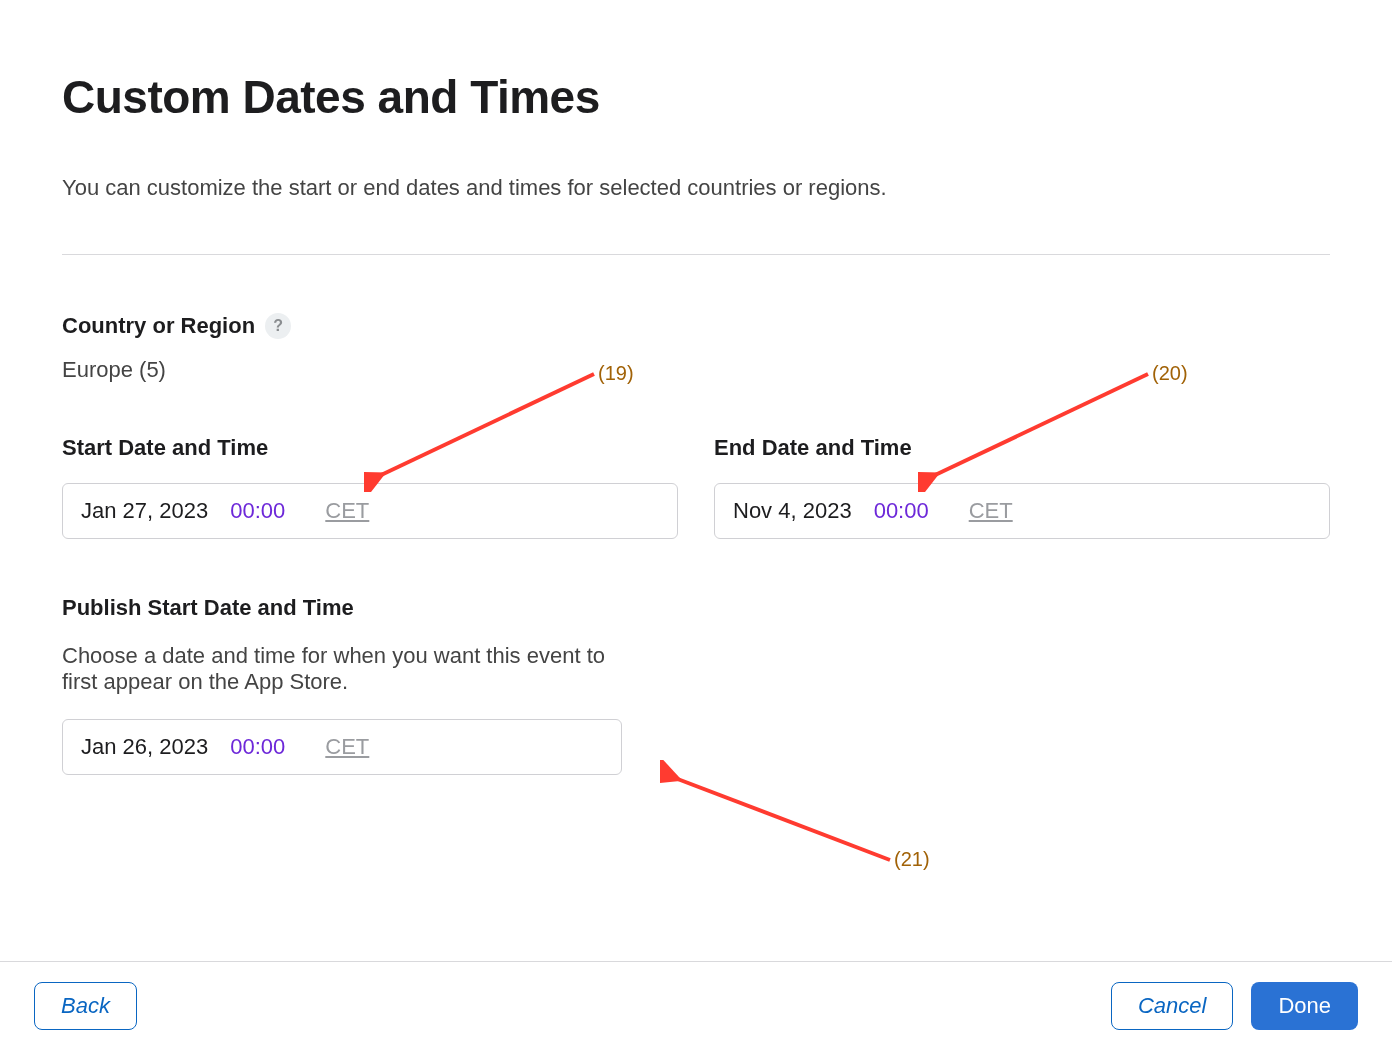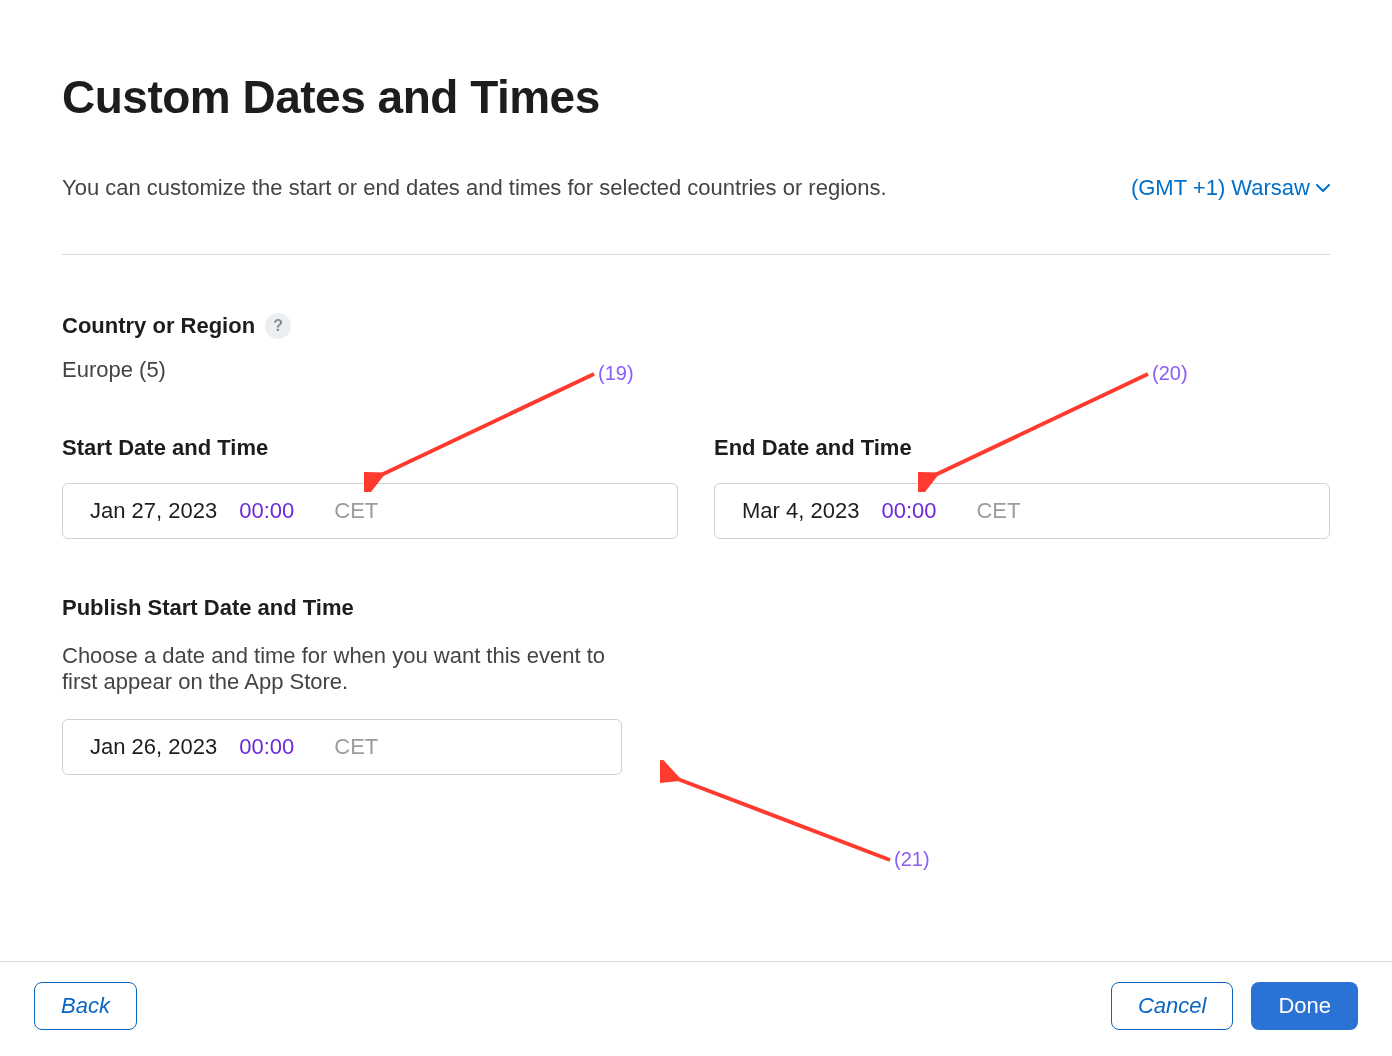--- a/index.html
+++ b/index.html
@@ -83,28 +83,28 @@
       font-size: 22px;
       font-weight: 600;
       margin-bottom: 22px;
     }
     .dt-input {
       display: flex;
       align-items: center;
       gap: 22px;
       border: 1px solid #d0d0d4;
       border-radius: 6px;
-      padding: 14px 27px;
+      padding: 14px 18px;
       font-size: 22px;
       background: #fff;
       cursor: pointer;
     }
     .dt-input .date { color: #1d1d1f; }
     .dt-input .time { color: #6d28d9; }
-    .dt-input .zone { color: #9a9ca0; margin-left: 18px; }
+    .dt-input .zone { color: #9a9ca0; margin-left: 18px; text-decoration: underline; }
     .sub-desc {
       font-size: 22px;
       color: #444;
       margin: 10px 0 24px;
     }
     .publish-block { margin-top: 56px; max-width: 560px; }
     .footer {
       position: absolute;
       left: 0; right: 0; bottom: 0;
       border-top: 1px solid #d9d9dc;
@@ -130,46 +130,38 @@
       font-style: italic;
     }
     .btn-primary {
       background: #2a72d4;
       color: #fff;
     }
     .footer-right { display: flex; gap: 18px; }
     
     .ann {
       position: absolute;
-      color: #8b5cf6;
+      color: #a16207;
       font-size: 20px;
       font-weight: 400;
       pointer-events: none;
     }
     svg.arrow {
       position: absolute;
       pointer-events: none;
     }
   </style>
 </head>
 <body>
 
 <div class="page">
   <h1>Custom Dates and Times</h1>
 
   <div class="intro-row">
     <p class="intro-text">You can customize the start or end dates and times for selected countries or regions.</p>
-    <div class="tz-pick">
-      <span>(GMT +1) Warsaw</span>
-      <span class="chev">
-        <svg width="14" height="9" viewBox="0 0 14 9">
-          <path d="M1 1l6 6 6-6" fill="none" stroke="#0070c9" stroke-width="2" stroke-linecap="round" stroke-linejoin="round"></path>
-        </svg>
-      </span>
-    </div>
   </div>
 
   <hr>
 
   <div class="section-label">
     <span>Country or Region</span>
     <span class="help">?</span>
   </div>
   <div class="region-name">Europe (5)</div>
 
@@ -178,21 +170,21 @@
       <div class="field-label">Start Date and Time</div>
       <div class="dt-input">
         <span class="date">Jan 27, 2023</span>
         <span class="time">00:00</span>
         <span class="zone">CET</span>
       </div>
     </div>
     <div class="col">
       <div class="field-label">End Date and Time</div>
       <div class="dt-input">
-        <span class="date">Mar 4, 2023</span>
+        <span class="date">Nov 4, 2023</span>
         <span class="time">00:00</span>
         <span class="zone">CET</span>
       </div>
     </div>
   </div>
 
   <div class="publish-block">
     <div class="field-label">Publish Start Date and Time</div>
     <div class="sub-desc">Choose a date and time for when you want this event to first appear on the App Store.</div>
     <div class="dt-input">

